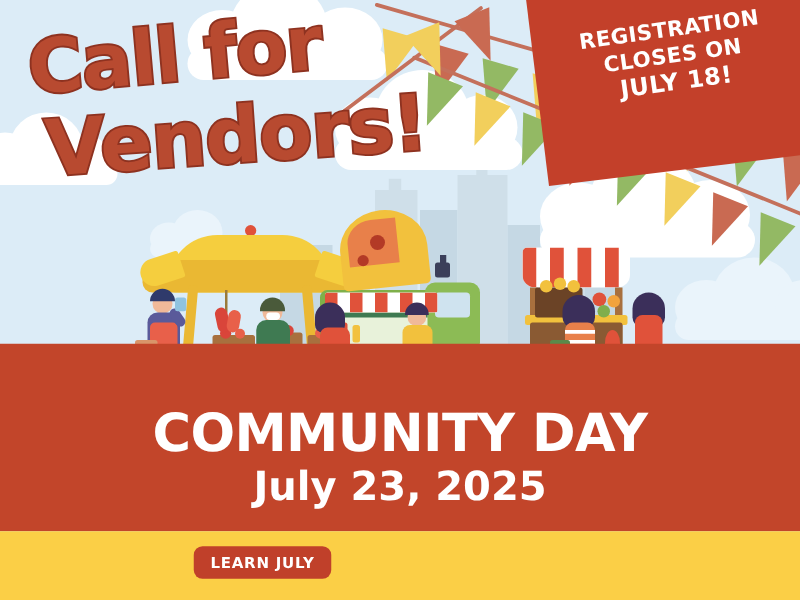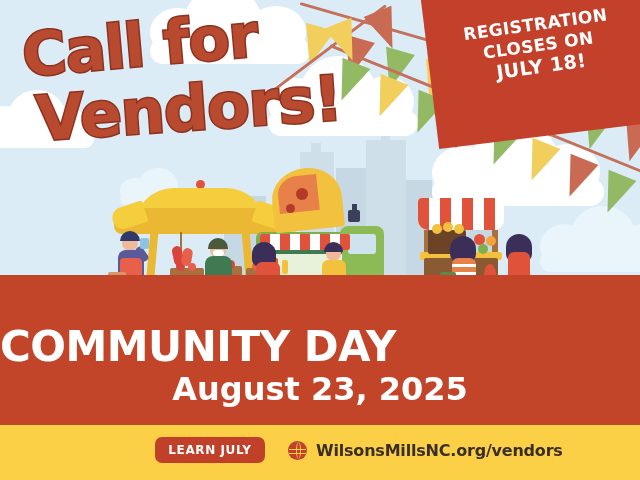--- a/index.html
+++ b/index.html
@@ -68,21 +68,21 @@
 
   
   .tentpole{position:absolute;background:#eab833;border-radius:3px;}
 
   
   .awning{position:absolute;overflow:hidden;}
   .awning i{position:absolute;top:0;height:100%;width:10px;}
 
   
   #community{
-    position:absolute;left:0;top:325px;width:640px;
+    position:absolute;left:0;top:325px;width:640px;text-align:center;
     color:#fff;font-family:"DejaVu Sans",sans-serif;font-weight:bold;
     font-size:42px;letter-spacing:-0.5px;line-height:44px;
   }
   #dateline{
     position:absolute;left:0;top:372px;width:640px;text-align:center;
     color:#fff;font-family:"DejaVu Sans",sans-serif;font-weight:bold;
     font-size:32px;letter-spacing:0px;line-height:34px;
   }
 
   
@@ -377,24 +377,20 @@
 
   <div id="badge">
     <div class="btext">
       <div>REGISTRATION</div>
       <div>CLOSES ON</div>
       <div class="big">JULY 18!</div>
     </div>
   </div>
 
   <div id="community">COMMUNITY DAY</div>
-  <div id="dateline">August 23, 2025</div>
+  <div id="dateline">July 23, 2025</div>
 
   <div class="bottombar"></div>
 
   <button id="learnmore">LEARN JULY</button>
 
-  <div id="urlwrap">
-    <span id="globe"></span>
-    <span id="urltext">WilsonsMillsNC.org/vendors</span>
-  </div>
 
 </div>
 
 </body></html>

